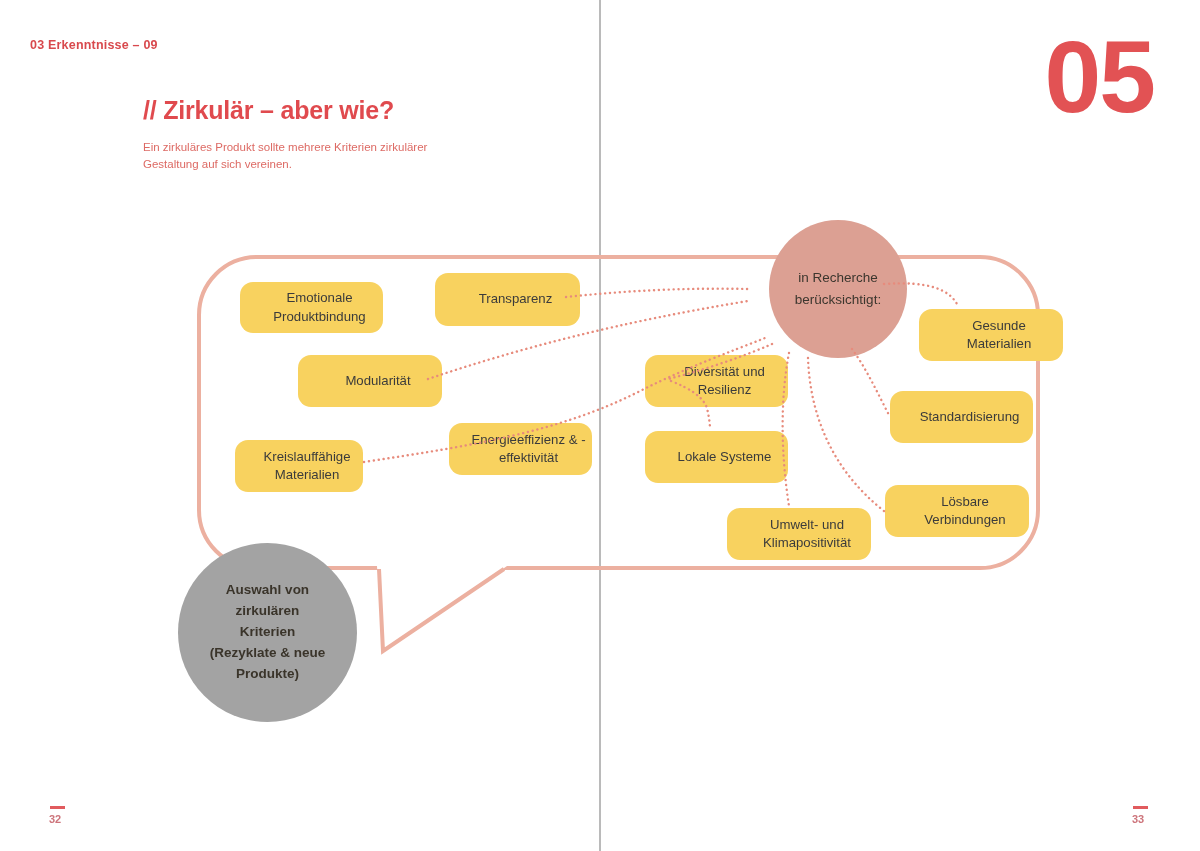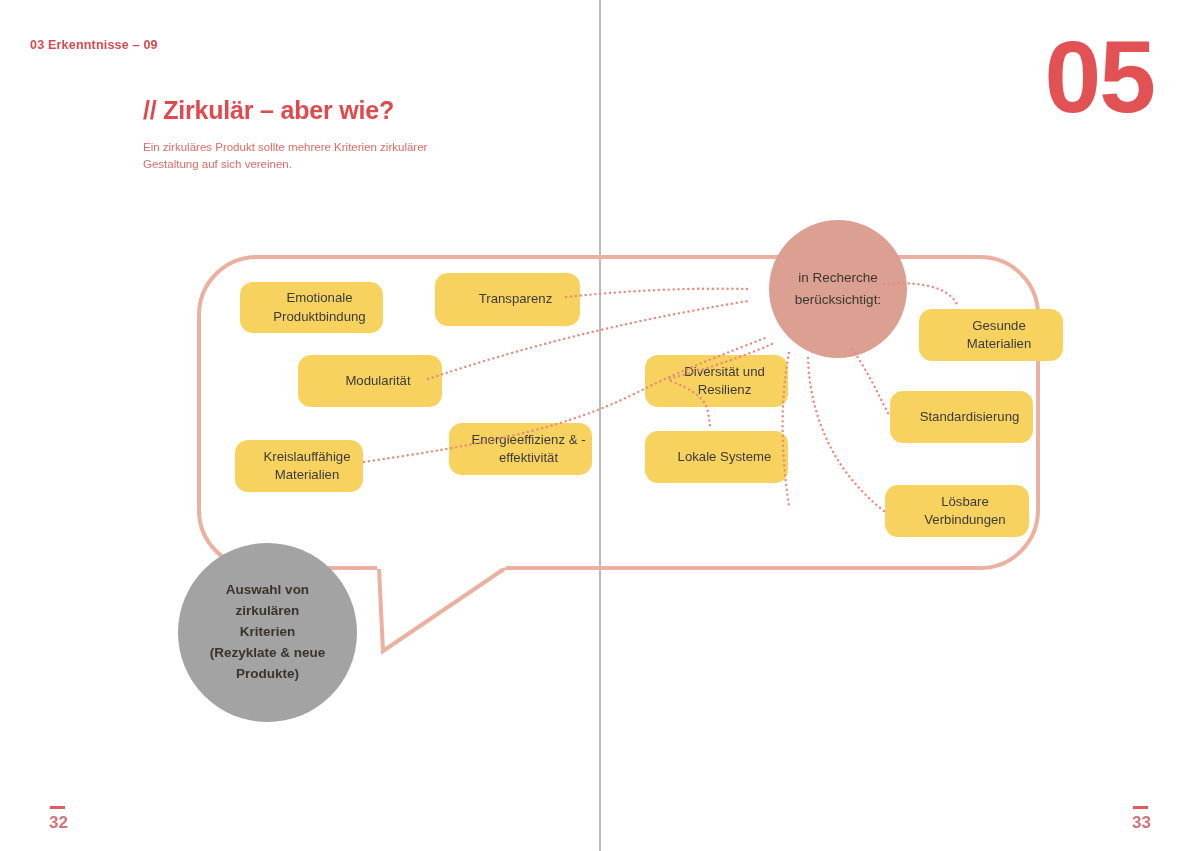--- a/index.html
+++ b/index.html
@@ -69,21 +69,21 @@
   #selection-circle {
     left: 178px; top: 543px; width: 179px; height: 179px;
     background: #a3a3a3; border-radius: 50%;
     display: flex; align-items: center; justify-content: center;
     text-align: center; color: #3a342a; font-size: 13.5px; font-weight: 700;
     line-height: 1.55; white-space: pre-line; z-index: 2;
   }
 
   
   .pagenum {
-    color: #cd747b; font-size: 17px; font-weight: 600; z-index: 5;
+    color: #cd747b; font-size: 11px; font-weight: 600; z-index: 5;
   }
   .pagedash {
     width: 15px; height: 3px; background: #e15b5e; z-index: 5;
   }
 </style>
 </head>
 <body>
 
 <div id="page">
 
@@ -124,20 +124,22 @@
 Materialien</div>
 
   <div class="box" style="left:645px; top:355px; width:127px; height:52px;">Diversität und
 Resilienz</div>
 
   <div class="box" style="left:449px; top:423px; width:127px; height:52px;">Energieeffizienz &amp; -
 effektivität</div>
 
   <div class="box" style="left:645px; top:431px; width:127px; height:52px;text-align:center;">Lokale Systeme</div>
 
+  <div class="box" style="left:727px; top:508px; width:128px; height:52px;">Umwelt- und
+Klimapositivität</div>
 
   <div class="box" style="left:895px; top:309px; width:128px; height:52px;margin-left:24px;">Gesunde
 Materialien</div>
 
   <div class="box" style="left:890px; top:391px; width:127px; height:52px;">Standardisierung</div>
 
   <div class="box" style="left:885px; top:485px; width:128px; height:52px;">Lösbare
 Verbindungen</div>
 
   <svg id="connector-layer" class="abs" width="1200" height="851" viewBox="0 0 1200 851" fill="none" stroke="#e78b7c" stroke-width="2.4" stroke-linecap="round" stroke-dasharray="0.1 4.8">

